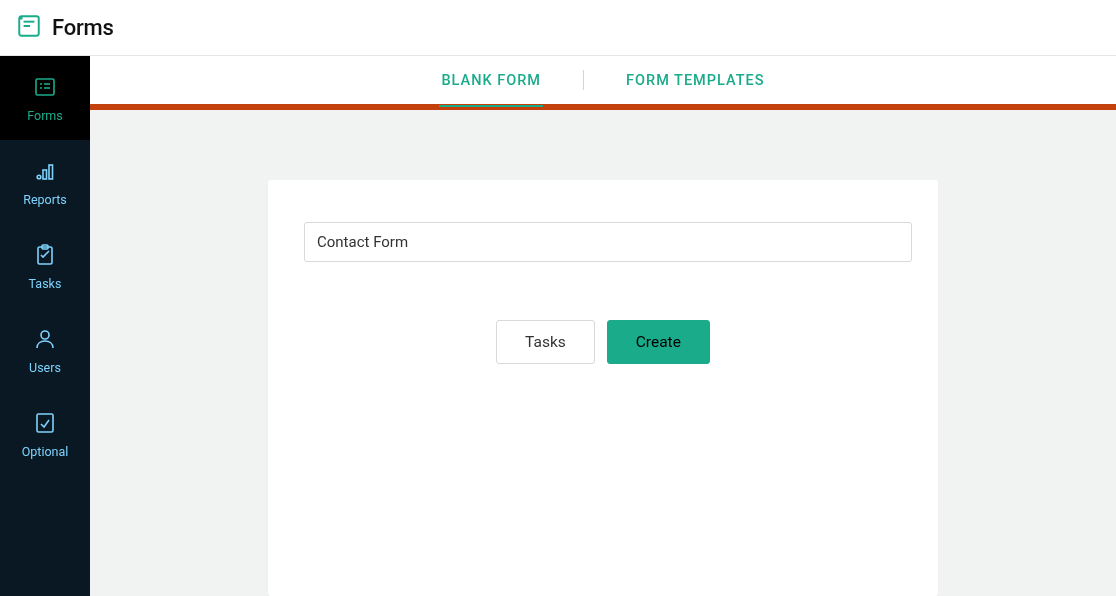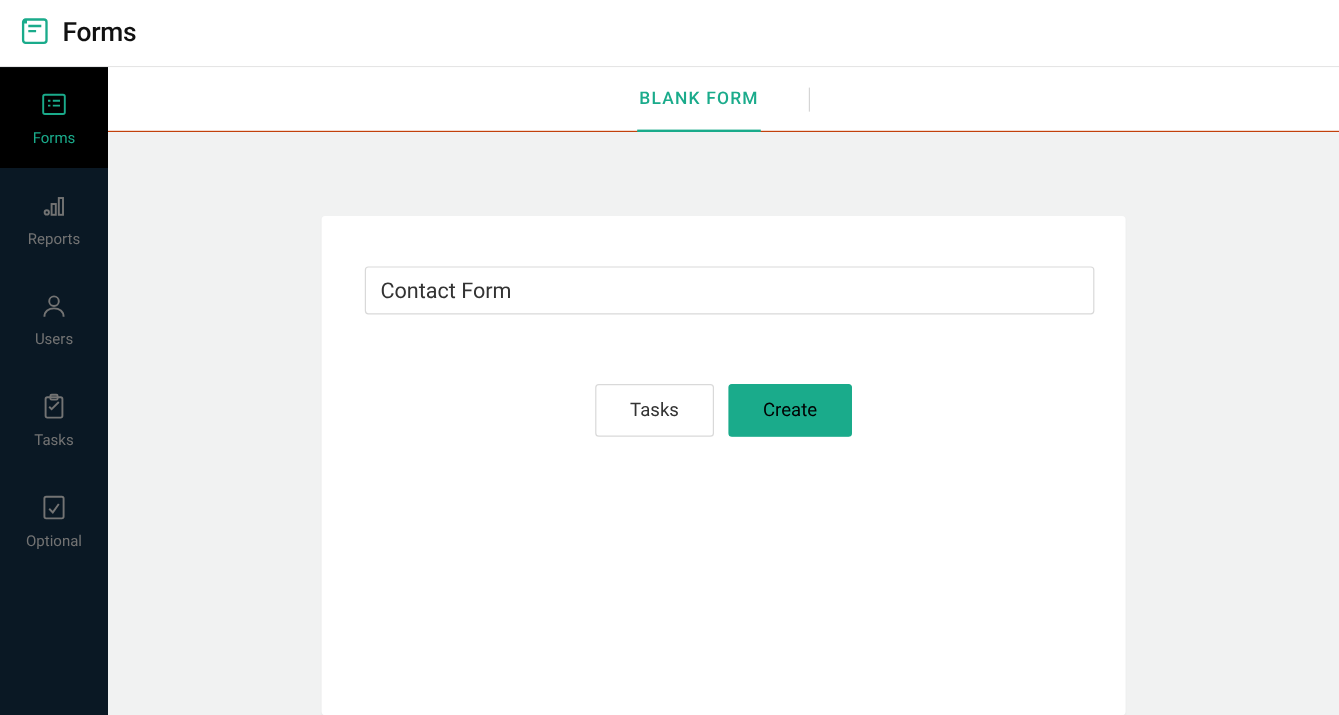--- a/index.html
+++ b/index.html
@@ -37,21 +37,21 @@
       display: flex;
       flex-direction: column;
     }
     .sidebar-item {
       height: 84px;
       display: flex;
       flex-direction: column;
       align-items: center;
       justify-content: center;
       gap: 8px;
-      color: #737373;
+      color: #7dd3fc;
       cursor: pointer;
       font-size: 12.5px;
     }
     .sidebar-item.active {
       background: #000;
       color: #1aab8b;
     }
     .sidebar-item .icon { width: 26px; height: 26px; display: flex; align-items: center; justify-content: center; }
     .sidebar-item .icon svg { width: 24px; height: 24px; }
     .sidebar-item .label { text-align: center; }
@@ -59,21 +59,21 @@
     .main {
       flex: 1;
       background: #f1f2f2;
       display: flex;
       flex-direction: column;
     }
 
     .tabs {
       height: 54px;
       background: #fff;
-      border-bottom: 1px solid #c2410c;
+      border-bottom: 6px solid #c2410c;
       display: flex;
       align-items: center;
       justify-content: center;
       gap: 40px;
     }
     .tab {
       height: 54px;
       display: flex;
       align-items: center;
       color: #1aab8b;
@@ -123,21 +123,21 @@
     .field-label .optional {
       color: #aaa;
       font-weight: 400;
     }
     .text-input {
       width: 608px;
       height: 40px;
       border: 1px solid #d9d9d9;
       border-radius: 3px;
       padding: 0 12px;
-      font-size: 18px;
+      font-size: 15px;
       color: #333;
       font-family: inherit;
     }
     .textarea-input {
       width: 608px;
       height: 112px;
       border: 1px solid #d9d9d9;
       border-radius: 3px;
       padding: 10px 12px;
       font-size: 15px;
@@ -214,36 +214,36 @@
           <rect x="10" y="11" width="3.5" height="9"></rect>
           <rect x="16" y="6" width="3.5" height="14"></rect>
         </svg>
       </span>
       <span class="label">Reports</span>
     </div>
 
     <div class="sidebar-item">
       <span class="icon">
         <svg viewBox="0 0 24 24" fill="none" stroke="currentColor" stroke-width="1.6">
-          <circle cx="12" cy="8" r="4"></circle>
-          <path d="M4 21 C4 16.5 7.5 14 12 14 C16.5 14 20 16.5 20 21"></path>
-        </svg>
-      </span>
-      <span class="label">Users</span>
-    </div>
-
-    <div class="sidebar-item">
-      <span class="icon">
-        <svg viewBox="0 0 24 24" fill="none" stroke="currentColor" stroke-width="1.6">
           <rect x="5" y="4" width="14" height="17" rx="1.5"></rect>
           <rect x="9" y="2" width="6" height="4" rx="1"></rect>
           <path d="M8 12 L10 14 L16 8"></path>
         </svg>
       </span>
       <span class="label">Tasks</span>
+    </div>
+
+    <div class="sidebar-item">
+      <span class="icon">
+        <svg viewBox="0 0 24 24" fill="none" stroke="currentColor" stroke-width="1.6">
+          <circle cx="12" cy="8" r="4"></circle>
+          <path d="M4 21 C4 16.5 7.5 14 12 14 C16.5 14 20 16.5 20 21"></path>
+        </svg>
+      </span>
+      <span class="label">Users</span>
     </div>
 
     <div class="sidebar-item">
       <span class="icon">
         <svg viewBox="0 0 24 24" fill="none" stroke="currentColor" stroke-width="1.6">
           <rect x="4" y="3" width="16" height="18" rx="1.5"></rect>
           <path d="M8 13 L11 16 L16 9"></path>
         </svg>
       </span>
       <span class="label">Optional</span>
@@ -251,20 +251,23 @@
 
   </div>
 
   <div class="main">
 
     <div class="tabs">
       <div class="tab active">
         <span>BLANK FORM</span>
       </div>
       <div class="tab-divider"></div>
+      <div class="tab">
+        <span>FORM TEMPLATES</span>
+      </div>
     </div>
 
     <div class="content-area">
       <div class="card">
 
         <div class="field-group">
           <input class="text-input" type="text" value="Contact Form" style="">
         </div>
 
 

